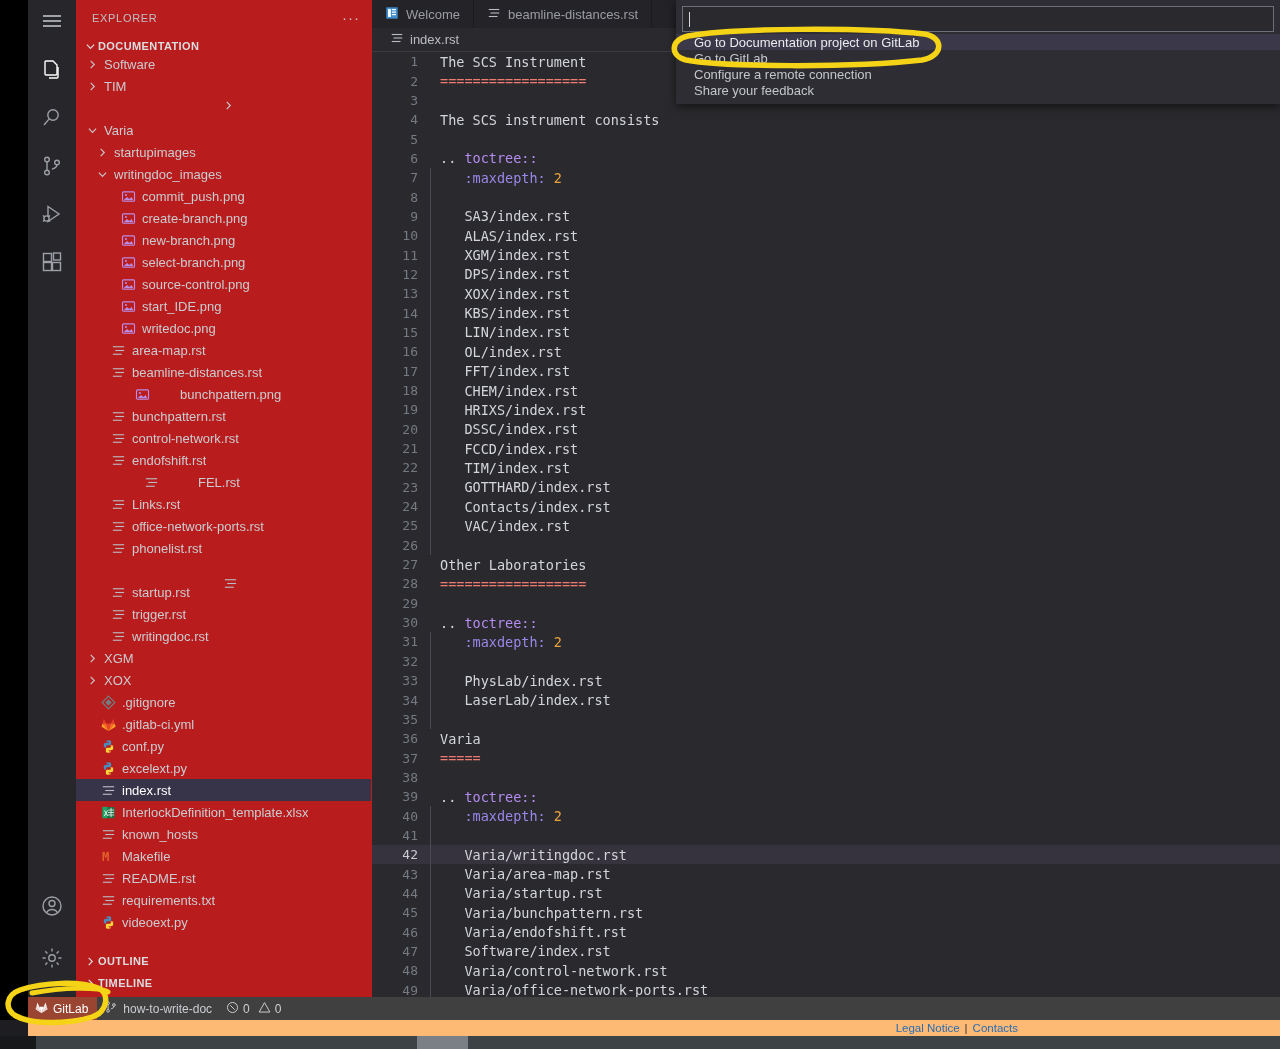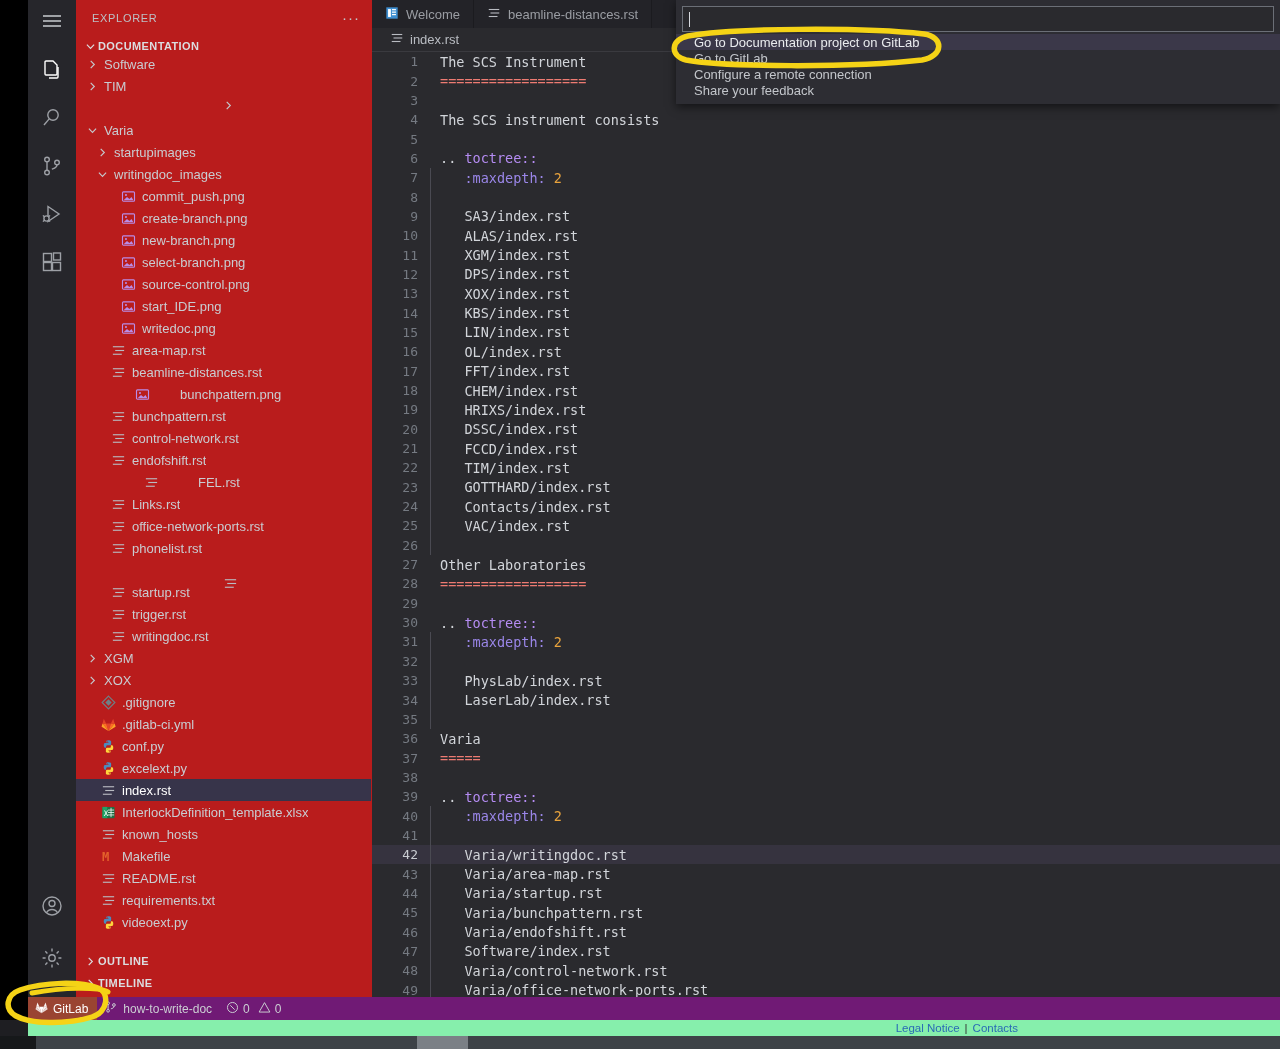--- a/index.html
+++ b/index.html
@@ -161,36 +161,36 @@
   .qp-list { padding-bottom: 6px; }
   .qp-item {
     height: 16px; display: flex; align-items: center;
     padding-left: 18px; font-size: 13px; color: #c3c6cb; cursor: pointer;
   }
   .qp-item.focused { background: #3b3849; color: #e9ebee; }
 
   
   .status-bar {
     position: absolute; left: 28px; bottom: 29px; right: 0; height: 23px;
-    background: #701a75; display: flex; align-items: center;
+    background: #404040; display: flex; align-items: center;
     font-size: 12px; color: #cbced3; text-align: center;
   }
   .sb-item {
     display: flex; align-items: center; gap: 5px;
     padding: 0 7px; height: 23px; cursor: pointer; white-space: nowrap;
   }
   .sb-item.gitlab {
     background: #9a4432; color: #ffffff; padding: 0 9px 0 7px;
   }
   .sb-counts { display: flex; align-items: center; gap: 4px; }
 
   
   .web-footer {
     position: absolute; left: 28px; right: 0; bottom: 13px; height: 16px;
-    background: #86efac;
+    background: #fdba74;
     display: flex; align-items: center; justify-content: flex-end;
     padding-right: 262px;
     font-size: 11.5px;
   }
   .web-footer a { color: #2a6bb5; text-decoration: none; cursor: pointer; }
   .wf-sep { color: #333; margin: 0 5px; }
 
   .taskbar {
     position: absolute; left: 0; right: 0; bottom: 0; height: 13px;
     background: #3d4247;

